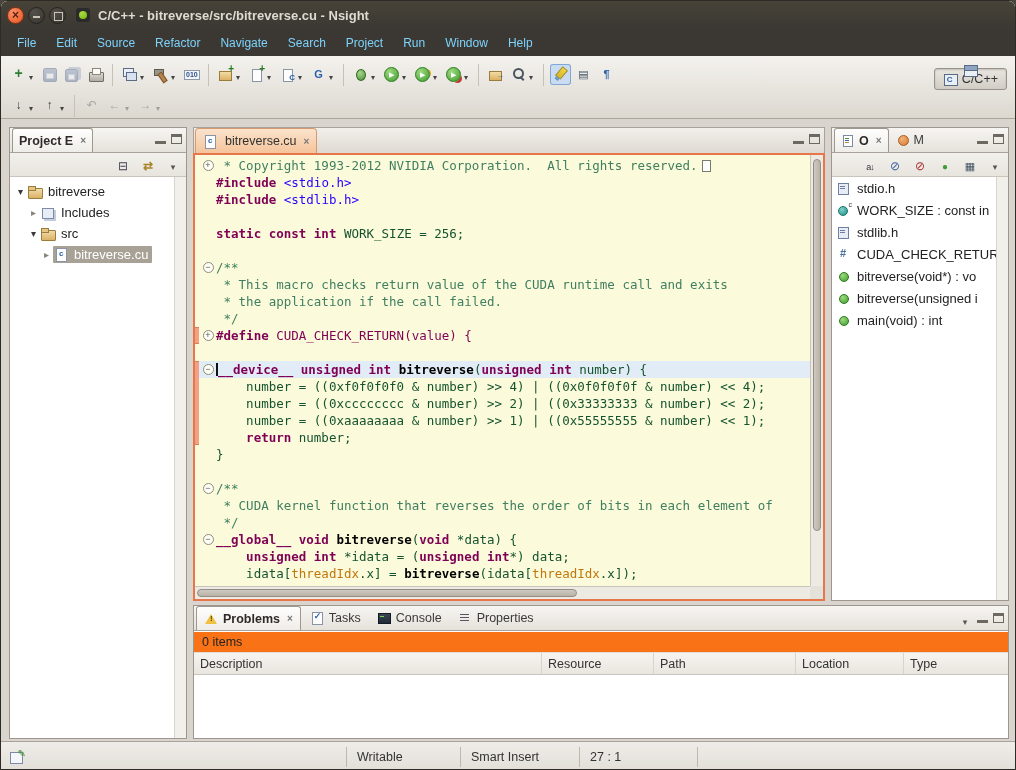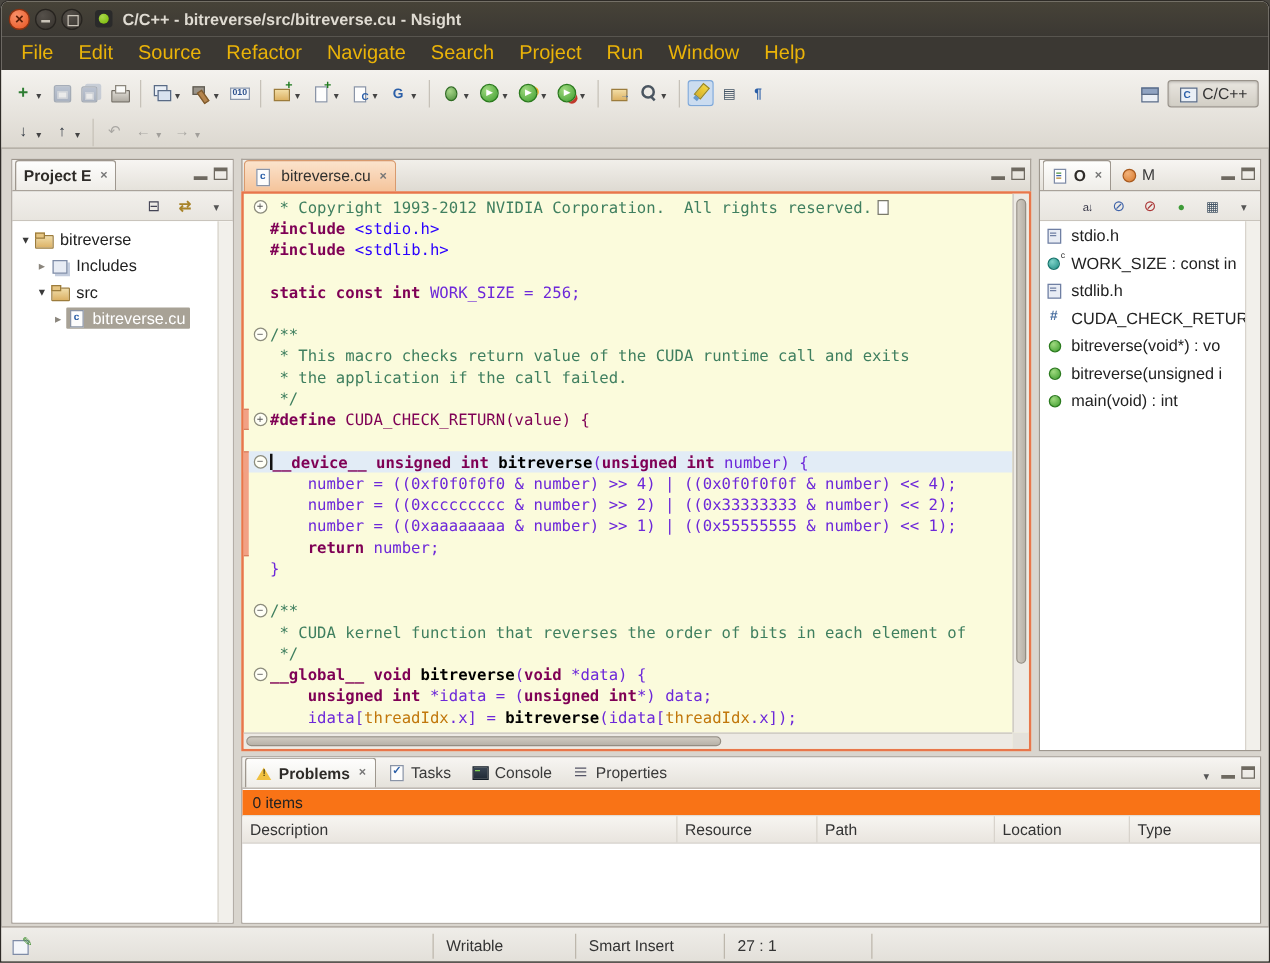--- a/index.html
+++ b/index.html
@@ -18,21 +18,21 @@
   .winctl-close::before{content:"×";position:absolute;left:0;top:-1px;width:100%;text-align:center;color:#5A1D07;font-size:12px;font-weight:bold;line-height:17px;}
   .winctl-plain{background:radial-gradient(circle at 35% 30%,#55504A,#36322D);border:1px solid #26231F;}
   .winctl-min::before{content:"";position:absolute;left:4px;bottom:5px;width:7px;height:2px;background:#C9C3B8;}
   .winctl-max::before{content:"";position:absolute;left:4px;top:4px;width:7px;height:7px;border:1px solid #C9C3B8;}
   .app-icon{width:14px;height:14px;border-radius:3px;background:#2A2A2A;margin:0 8px 0 6px;position:relative;}
   .app-icon::before{content:"";position:absolute;left:3px;top:3px;width:8px;height:8px;border-radius:50%;background:radial-gradient(circle at 35% 30%,#A9D64C,#76B900);}
   .title-text{color:#DFDBD2;font-size:13px;font-weight:bold;white-space:nowrap;}
 
   
   .menubar{position:absolute;left:0;top:28px;width:100%;height:27px;background:var(--titlebar-bg);display:flex;align-items:center;padding-left:6px;}
-  .menu-item{color:#eab308;font-size:16px;padding:4px 10px;cursor:default;}
+  .menu-item{color:#7dd3fc;font-size:12px;padding:4px 10px;cursor:default;}
 
   
   .toolbar-wrap{position:absolute;left:0;top:55px;width:100%;height:63px;background:linear-gradient(#F4F2EE,#DCD8D0);border-bottom:1px solid #ABA59C;}
   .tb-row{display:flex;align-items:center;padding-left:6px;}
   .tb-row-1{height:37px;}
   .tb-row-2{height:25px;}
   .tb-btn{display:flex;align-items:center;padding:2px 2px;border-radius:3px;margin:0 1px;cursor:default;}
   .tb-btn.pressed{background:#CBDCF0;box-shadow:inset 0 0 0 1px #7FA8D8;}
   .tb-btn.disabled{opacity:.4;}
   .tb-sep{width:1px;height:22px;background:#C6C1B8;margin:0 5px;}
@@ -72,21 +72,21 @@
   .ic-highlighter::after{content:"";position:absolute;left:3px;top:11px;width:4px;height:3px;background:#6699CC;transform:rotate(40deg);}
   .ic-segment::before{content:"▤";color:#445566;font-size:11px;}
   .ic-pilcrow::before{content:"¶";color:#2B5FA8;font-weight:bold;font-size:11px;}
   .ic-arrow-down::before{content:"↓";font-size:12px;color:#333A44;}
   .ic-arrow-up::before{content:"↑";font-size:12px;color:#333A44;}
   .ic-back-bend::before{content:"↶";font-size:12px;color:#555;}
   .ic-arrow-left::before{content:"←";font-size:12px;color:#555;}
   .ic-arrow-right::before{content:"→";font-size:12px;color:#555;}
 
   
-  .persp-area{position:absolute;right:8px;top:6px;display:flex;align-items:center;gap:6px;height:26px;}
+  .persp-area{position:absolute;right:8px;top:6px;display:flex;align-items:center;gap:6px;height:26px;flex-direction:column;}
   .ic-workbench{width:17px;height:17px;position:relative;display:inline-block;}
   .ic-workbench::before{content:"";position:absolute;left:2px;top:3px;width:12px;height:10px;background:#EAEFF6;border:1px solid #5A6B85;}
   .ic-workbench::after{content:"";position:absolute;left:2px;top:3px;width:12px;height:4px;background:#8FA3C2;border:1px solid #5A6B85;}
   .persp-btn{display:flex;align-items:center;gap:4px;padding:3px 8px;border:1px solid #98928A;border-radius:3px;background:linear-gradient(#E9E6E0,#D2CEC5);box-shadow:inset 0 1px 2px rgba(0,0,0,.18);font-size:12.5px;color:#333;cursor:default;}
   .ic-cpp-persp{width:15px;height:13px;position:relative;display:inline-block;}
   .ic-cpp-persp::before{content:"";position:absolute;left:1px;top:1px;width:12px;height:10px;background:#EAEFF6;border:1px solid #5A6B85;}
   .ic-cpp-persp::after{content:"C";position:absolute;left:4px;top:2px;font-size:8px;font-weight:bold;color:#2B5FA8;}
 
   
   .panel{position:absolute;border:1px solid #9E978E;background:#fff;}
@@ -139,21 +139,21 @@
   .fold-gutter{width:16px;flex:none;display:flex;justify-content:center;align-items:center;}
   .fold-marker{width:11px;height:11px;border-radius:50%;border:1px solid #8C8C7C;background:#FFFFF6;color:#555;font-size:9px;line-height:9px;text-align:center;font-family:"Liberation Sans",sans-serif;}
   .code-text{white-space:pre;}
   .tok-c{color:var(--comment);}
   .tok-pp{color:var(--keyword);font-weight:bold;}
   .tok-pm{color:var(--keyword);}
   .tok-k{color:var(--keyword);font-weight:bold;}
   .tok-s{color:var(--string);margin-top:48px;}
   .tok-f{color:#000;font-weight:bold;}
   .tok-b{color:var(--builtin);}
-  .tok-p{color:#6d28d9;}
+  .tok-p{color:#14532d;}
   .caret{display:inline-block;width:2px;height:13px;background:#111;vertical-align:-2px;}
   .collapsed-box{display:inline-block;width:9px;height:12px;border:1px solid #7A7A6A;background:#fff;margin-left:4px;vertical-align:-2px;}
   .change-bar{position:absolute;left:0;width:4px;background:#F2A184;border-top:1px solid #D87F5E;border-bottom:1px solid #D87F5E;z-index:3;}
   .editor-vscroll{position:absolute;right:0;top:0;bottom:13px;width:13px;background:#EDEAE4;border-left:1px solid #C8C3BB;}
   .editor-hscroll{position:absolute;left:0;right:13px;bottom:0;height:13px;background:#EDEAE4;border-top:1px solid #C8C3BB;}
   .scroll-thumb{position:absolute;background:linear-gradient(90deg,#CFCAC1,#B8B2A8);border:1px solid #938D83;border-radius:5px;}
   .editor-vscroll .scroll-thumb{left:2px;right:2px;top:4px;height:372px;}
   .editor-hscroll .scroll-thumb{top:2px;bottom:2px;left:2px;width:380px;background:linear-gradient(#CFCAC1,#B8B2A8);}
   .scroll-corner{position:absolute;right:0;bottom:0;width:13px;height:13px;background:#E4E1DA;}
 

